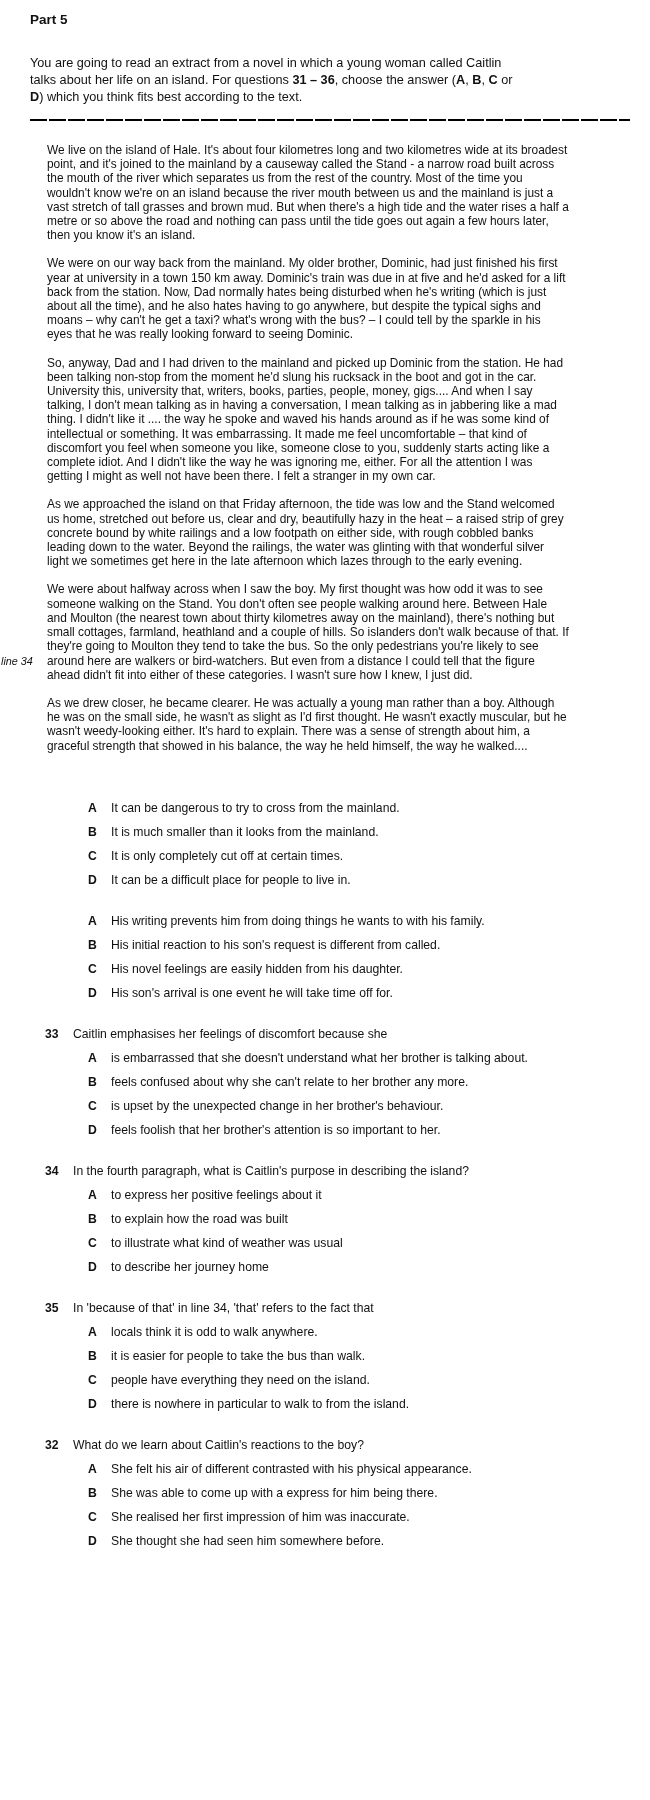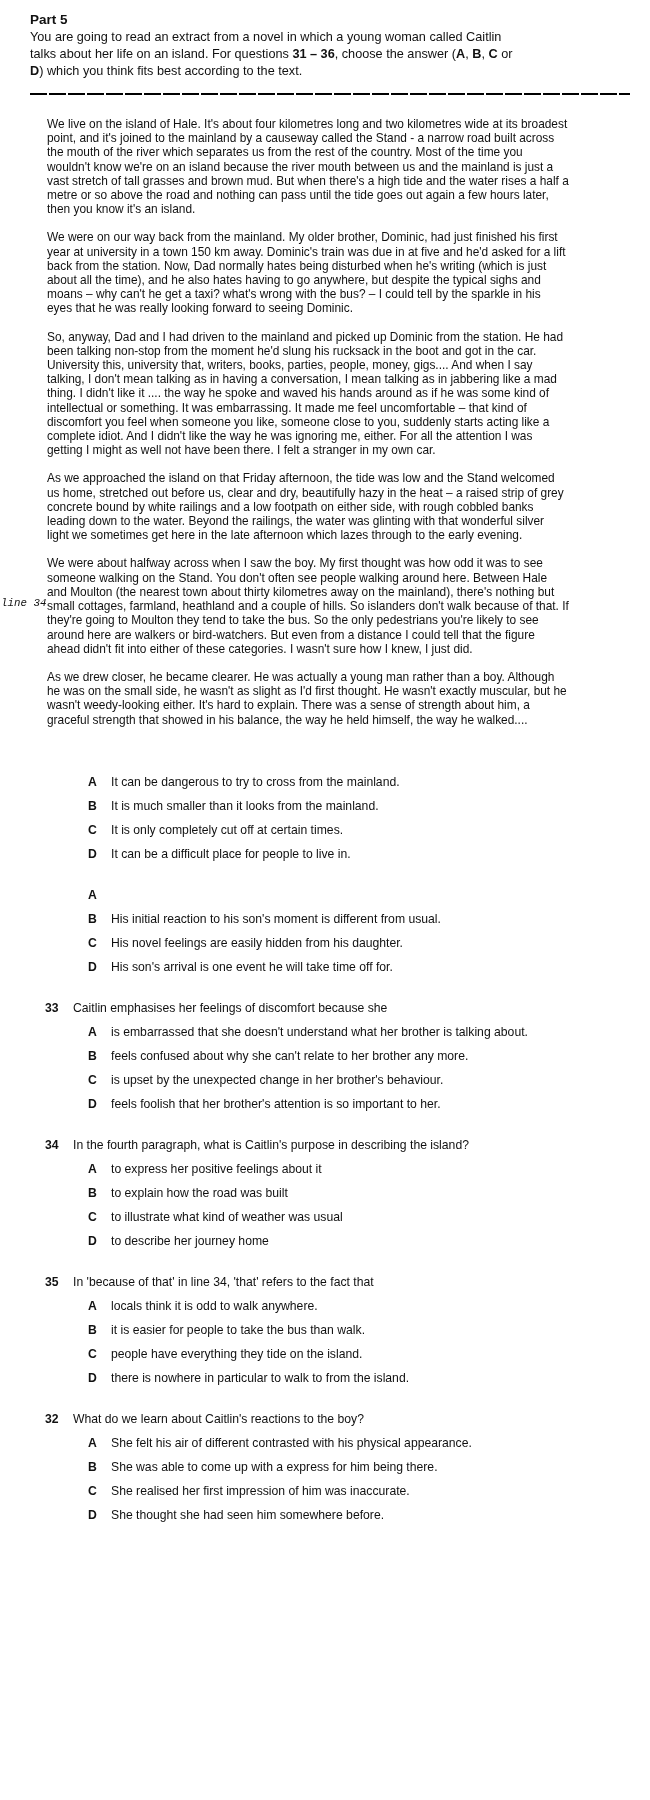--- a/index.html
+++ b/index.html
@@ -15,21 +15,21 @@
   .page {
     box-sizing: border-box;
     width: 650px;
     height: 1800px;
     padding: 12px 20px 0 30px;
   }
   .bold { font-weight: bold; }
   .part-title {
     font-size: 13.5px;
     font-weight: bold;
-    margin: 0 0 2px 0;
+    margin: 0 0 28px 0;
   }
   .intro {
     font-size: 12.7px;
     line-height: 17px;
     width: 497px;
     margin: 0 0 10px 0;
   }
   .mark-line {
     font-size: 12.7px;
     line-height: 17px;
@@ -45,22 +45,22 @@
     margin: 22px 0 0 17px;
     width: 522px;
     font-size: 11.9px;
     line-height: 14.2px;
   }
   .passage p { margin: 0 0 14px 0; }
   .para-rel { position: relative; }
   .line-note {
     position: absolute;
     left: -46px;
-    top: 40px;
-    font-family: Liberation Mono, monospace;
+    top: 72px;
+    font-family: Liberation Sans, sans-serif;
     font-style: italic;
     font-size: 10.8px;
     white-space: nowrap;
   }
   .questions { margin-top: 48px; }
   .question {
     margin: 0 0 27px 15px;
     font-size: 12.2px;
     line-height: 14px;
   }
@@ -111,24 +111,25 @@
       </div>
       <div class="option">
         <span class="opt-letter">D</span>
         <span class="opt-text">It can be a difficult place for people to live in.</span>
       </div>
     </div>
 
     <div class="question">
       <div class="option">
         <span class="opt-letter">A</span>
-      </div>
-      <div class="option">
-        <span class="opt-letter">B</span>
-        <span class="opt-text">His initial reaction to his son's moment is different from usual.</span>
+        <span class="opt-text">His writing prevents him from doing things he wants to with his family.</span>
+      </div>
+      <div class="option">
+        <span class="opt-letter">B</span>
+        <span class="opt-text">His initial reaction to his son's request is different from called.</span>
       </div>
       <div class="option">
         <span class="opt-letter">C</span>
         <span class="opt-text">His novel feelings are easily hidden from his daughter.</span>
       </div>
       <div class="option">
         <span class="opt-letter">D</span>
         <span class="opt-text">His son's arrival is one event he will take time off for.</span>
       </div>
     </div>
@@ -187,21 +188,21 @@
       <div class="option">
         <span class="opt-letter">A</span>
         <span class="opt-text">locals think it is odd to walk anywhere.</span>
       </div>
       <div class="option">
         <span class="opt-letter">B</span>
         <span class="opt-text">it is easier for people to take the bus than walk.</span>
       </div>
       <div class="option">
         <span class="opt-letter">C</span>
-        <span class="opt-text">people have everything they tide on the island.</span>
+        <span class="opt-text">people have everything they need on the island.</span>
       </div>
       <div class="option">
         <span class="opt-letter">D</span>
         <span class="opt-text">there is nowhere in particular to walk to from the island.</span>
       </div>
     </div>
 
     <div class="question">
       <div class="q-head">
         <span class="q-num">32</span>

